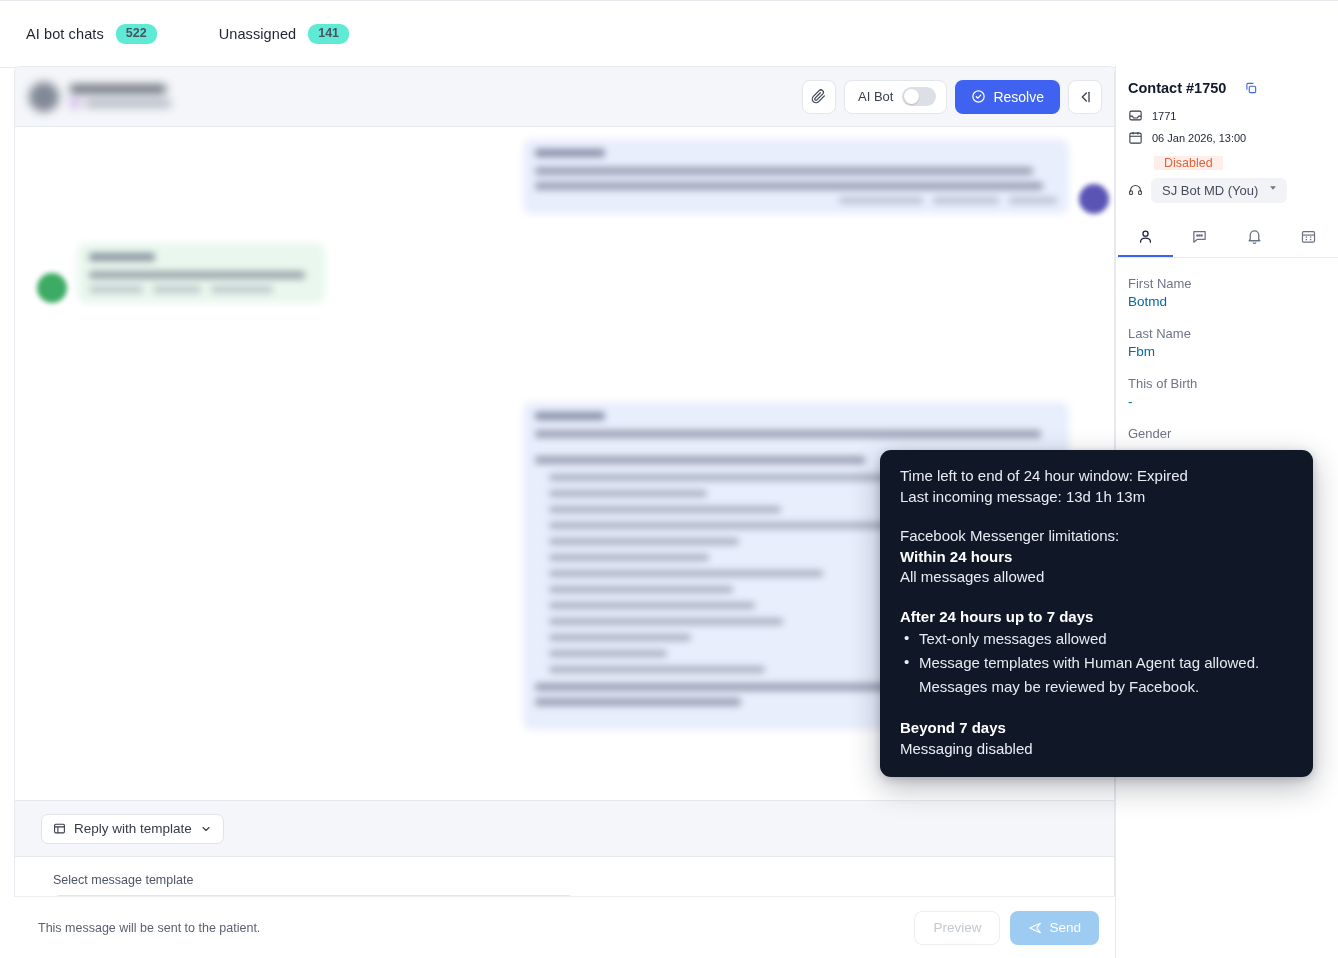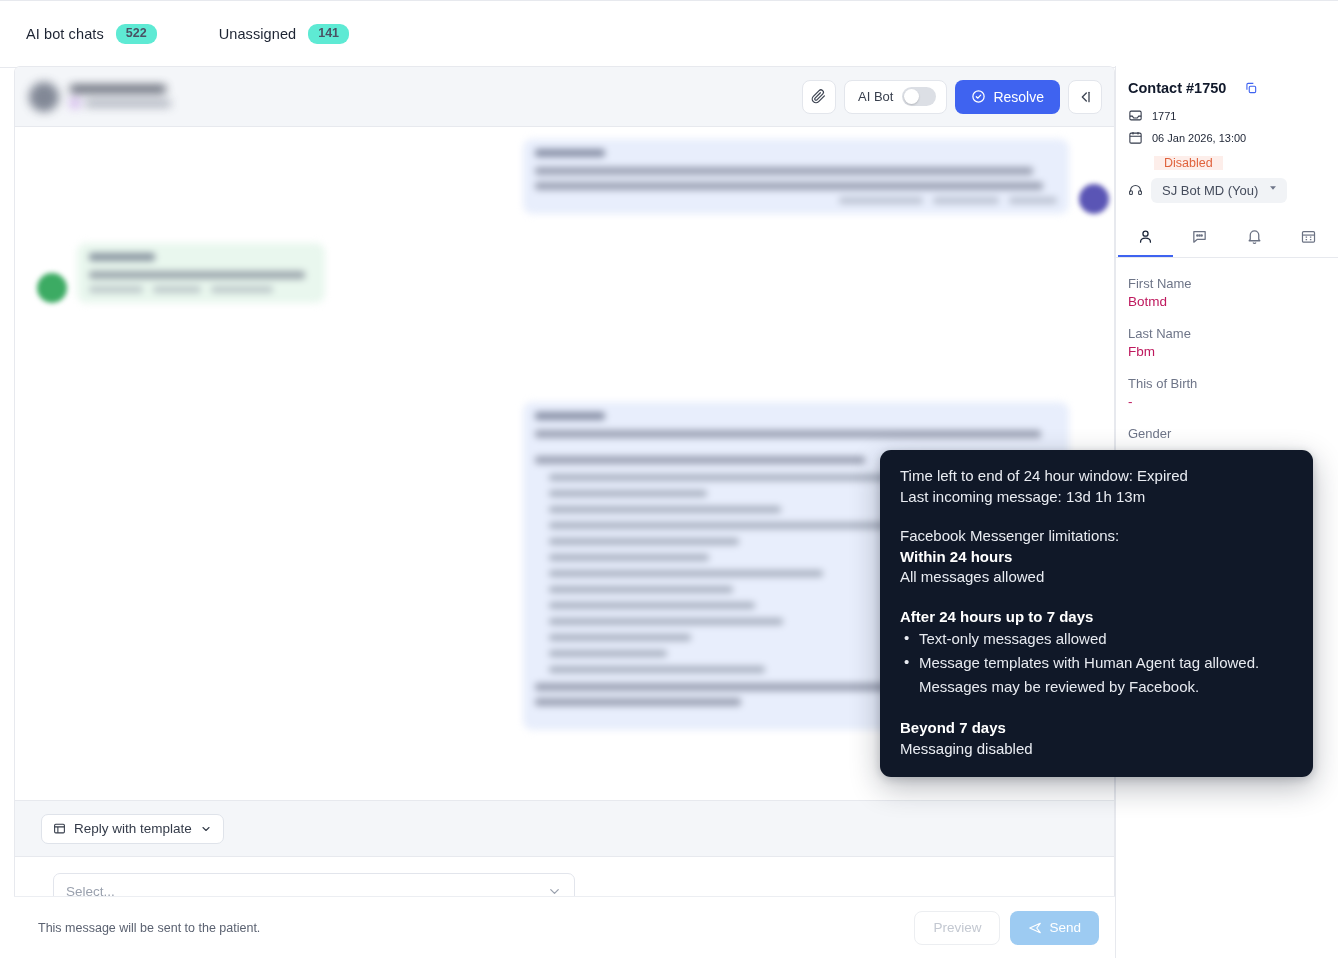--- a/index.html
+++ b/index.html
@@ -156,21 +156,21 @@
     display:flex; border-bottom:1px solid #e7e9ee; margin:0 -12px; padding: 0 2px;
   }
   .ptab {
     flex:1; display:flex; align-items:center; justify-content:center; height:40px;
     color:#6b7283; cursor:pointer; border-bottom:2px solid transparent;
   }
   .ptab.active { color:#1a2438; border-bottom-color:#3f63f0; }
   .fields { padding-top:18px; }
   .fld { margin-bottom:17px; }
   .fld-k { font-size:13px; color:#6e7588; margin-bottom:3px; }
-  .fld-v { font-size:13.5px; color:#be185d; }
+  .fld-v { font-size:13.5px; color:#0369a1; }
 
   
   .tooltip {
     position:absolute; left:880px; top:450px; width:433px;
     background:#101828; border-radius:11px; color:#e7eaf0;
     padding:16px 20px 18px 20px;
     box-shadow: 0 10px 30px rgba(16,24,40,.30), 0 2px 8px rgba(16,24,40,.18);
     z-index: 50;
   }
   .tooltip p { font-size:15px; line-height:20.5px; color:#e9ecf2; }
@@ -319,20 +319,21 @@
           </span>
           <span>Reply with template</span>
           <span>
             <svg width="12" height="12" viewBox="0 0 24 24" fill="none" stroke="currentColor" stroke-width="2.2" stroke-linecap="round" stroke-linejoin="round">
                 <path d="M6 9l6 6 6-6"></path>
               </svg>
           </span>
         </button>
       </div>
       <div class="composer-body">
+        <div class="field-label">Select message template</div>
         <div class="select-box">
           <span class="ph">Select...</span>
           <span class="chev">
             <svg width="15" height="15" viewBox="0 0 24 24" fill="none" stroke="currentColor" stroke-width="2" stroke-linecap="round" stroke-linejoin="round">
                 <path d="M6 9l6 6 6-6"></path>
               </svg>
           </span>
         </div>
       </div>
     </div>

